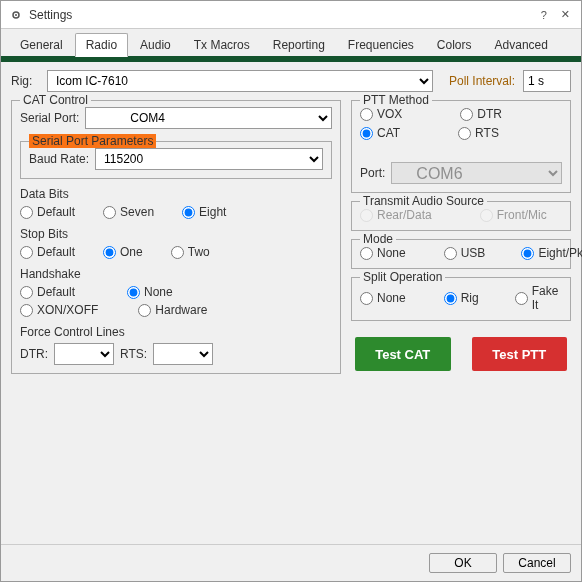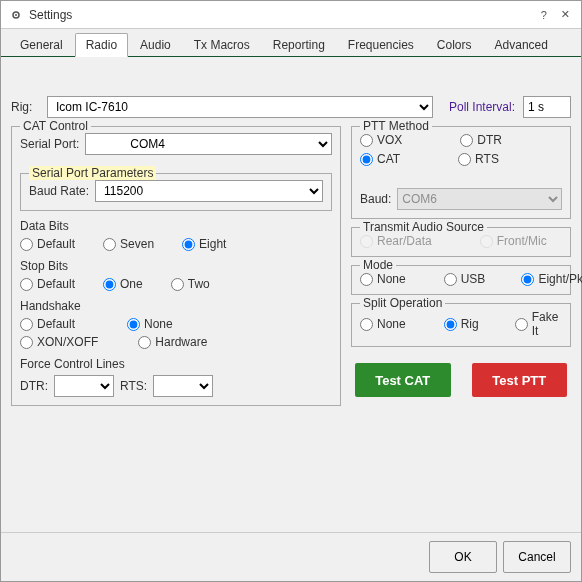--- a/index.html
+++ b/index.html
@@ -51,21 +51,21 @@
     }
     .title-btn {
       font-size: 11px;
       color: #555;
       cursor: pointer;
       padding: 1px 3px;
     }
     .tab-bar {
       display: flex;
       background: #f0f0f0;
-      border-bottom: 1px solid #14532d;
+      border-bottom: 6px solid #14532d;
       padding: 4px 8px 0 8px;
       gap: 1px;
     }
     .tab {
       padding: 4px 10px;
       font-size: 12px;
       cursor: pointer;
       border: 1px solid transparent;
       border-bottom: none;
       background: #f0f0f0;
@@ -83,38 +83,37 @@
       flex: 1;
       padding: 8px 10px;
       display: flex;
       flex-direction: column;
     }
     .rig-row {
       display: flex;
       align-items: center;
       gap: 8px;
       margin-bottom: 8px;
-      margin-top: 31px;
     }
     .rig-label {
       font-size: 12px;
       color: #333;
       min-width: 28px;
     }
     .rig-select {
       flex: 1;
       height: 22px;
       font-size: 12px;
       border: 1px solid #999;
       padding: 1px 4px;
       background: #fff;
     }
     .poll-label {
       font-size: 12px;
-      color: #4c1d95;
+      color: #a16207;
       margin-left: 8px;
     }
     .poll-input {
       width: 48px;
       height: 22px;
       font-size: 12px;
       border: 1px solid #999;
       padding: 1px 4px;
       background: #fff;
     }
@@ -148,21 +147,21 @@
       background: #f0f0f0;
       padding: 0 3px;
       font-size: 12px;
       color: #333;
       font-weight: normal;
     }
     .form-row {
       display: flex;
       align-items: center;
       gap: 6px;
-      margin-bottom: 18px;
+      margin-bottom: 12px;
     }
     .form-label {
       font-size: 12px;
       color: #333;
     }
     .form-select {
       height: 22px;
       font-size: 12px;
       border: 1px solid #999;
       background: #fff;
@@ -175,21 +174,21 @@
     .sub-group {
       border: 1px solid #aaa;
       padding: 6px 8px 8px 8px;
       position: relative;
       margin-top: 4px;
     }
     .sub-group-title {
       position: absolute;
       top: -8px;
       left: 8px;
-      background: #fef9c3;
+      background: #f97316;
       padding: 0 3px;
       font-size: 12px;
       color: #333;
     }
     .baud-row {
       display: flex;
       align-items: center;
       gap: 6px;
     }
     .baud-select {
@@ -247,24 +246,24 @@
     }
     .ptt-port-row {
       display: flex;
       align-items: center;
       gap: 6px;
       margin-top: 4px;
     }
     .ptt-port-select {
       flex: 1;
       height: 22px;
-      font-size: 12px;
+      font-size: 16px;
       border: 1px solid #999;
       background: #e0e0e0;
-      padding: 1px 0;
+      padding: 1px 20px;
       color: #666;
     }
     .btn-row {
       display: flex;
       align-items: center;
       gap: 21px;
       margin-top: 8px;
       padding: 0 4px;
     }
     .btn-test-cat {
@@ -292,21 +291,21 @@
     .footer {
       display: flex;
       justify-content: flex-end;
       align-items: center;
       gap: 6px;
       padding: 8px 10px;
       border-top: 1px solid #ccc;
     }
     .btn-ok, .btn-cancel {
       width: 68px;
-      height: 32px;
+      height: 20px;
       font-size: 12px;
       cursor: pointer;
       border: 1px solid #999;
       background: #f0f0f0;
       border-radius: 2px;
     }
     .disabled-radio {
       color: #999;
     }
     .transmit-audio-group .radio-item label {
@@ -482,21 +481,21 @@
             <div class="radio-item">
               <input type="radio" name="ptt" id="ptt_cat" checked="" style="">
               <label for="ptt_cat">CAT</label>
             </div>
             <div class="radio-item" style="margin-left:30px;">
               <input type="radio" name="ptt" id="ptt_rts" style="">
               <label for="ptt_rts">RTS</label>
             </div>
           </div>
           <div class="ptt-port-row">
-            <span class="form-label">Baud:</span>
+            <span class="form-label">Port:</span>
             <select class="ptt-port-select" disabled="">
               <option>COM6</option>
             </select>
           </div>
         </div>
 
         <div class="group-box transmit-audio-group">
           <span class="group-title">Transmit Audio Source</span>
           <div class="radio-row">
             <div class="radio-item">

